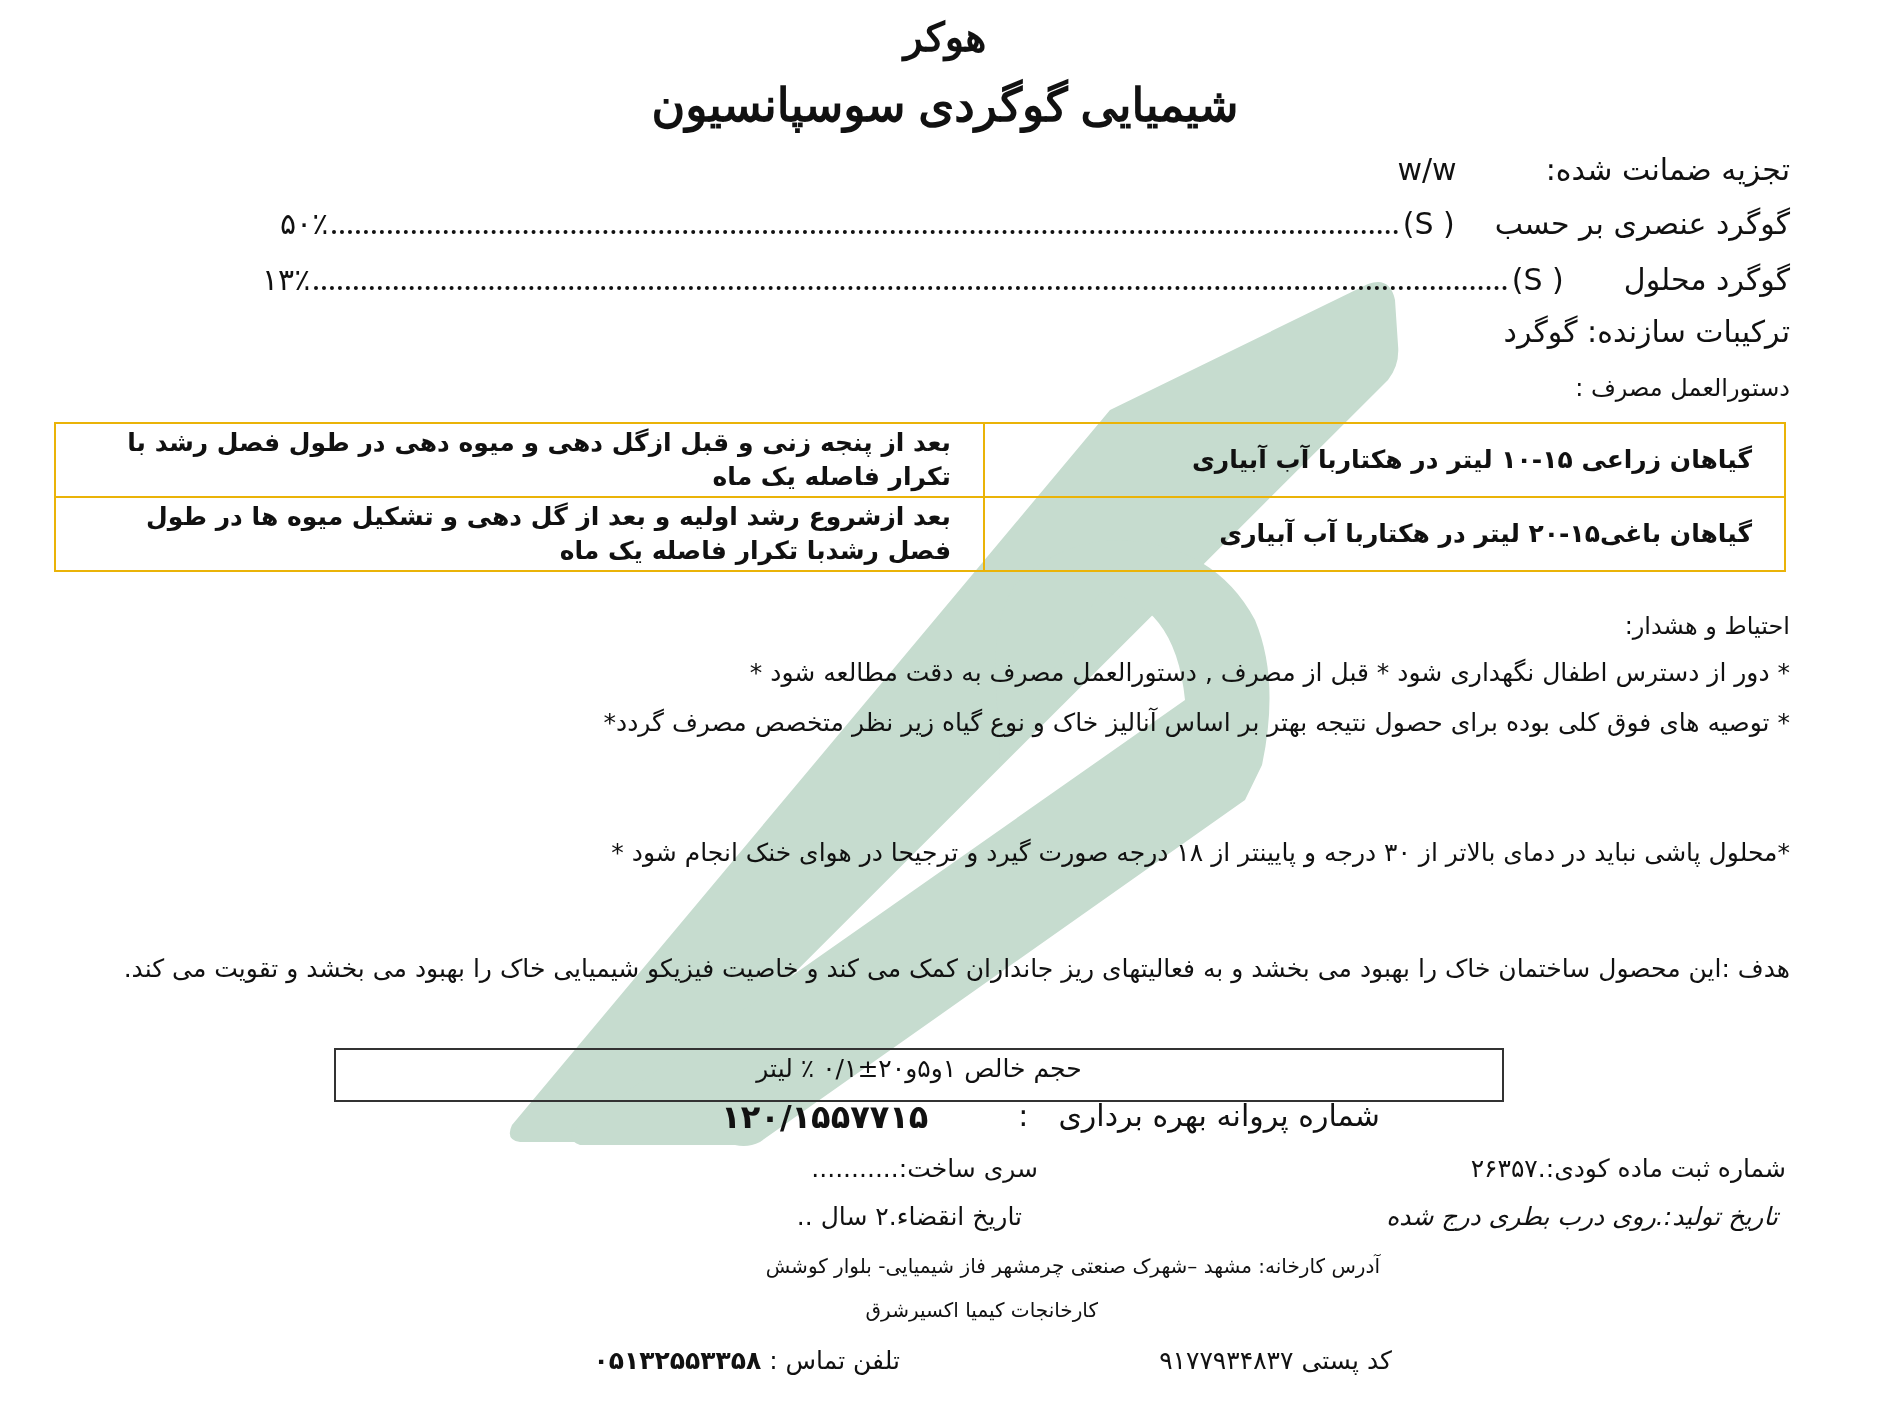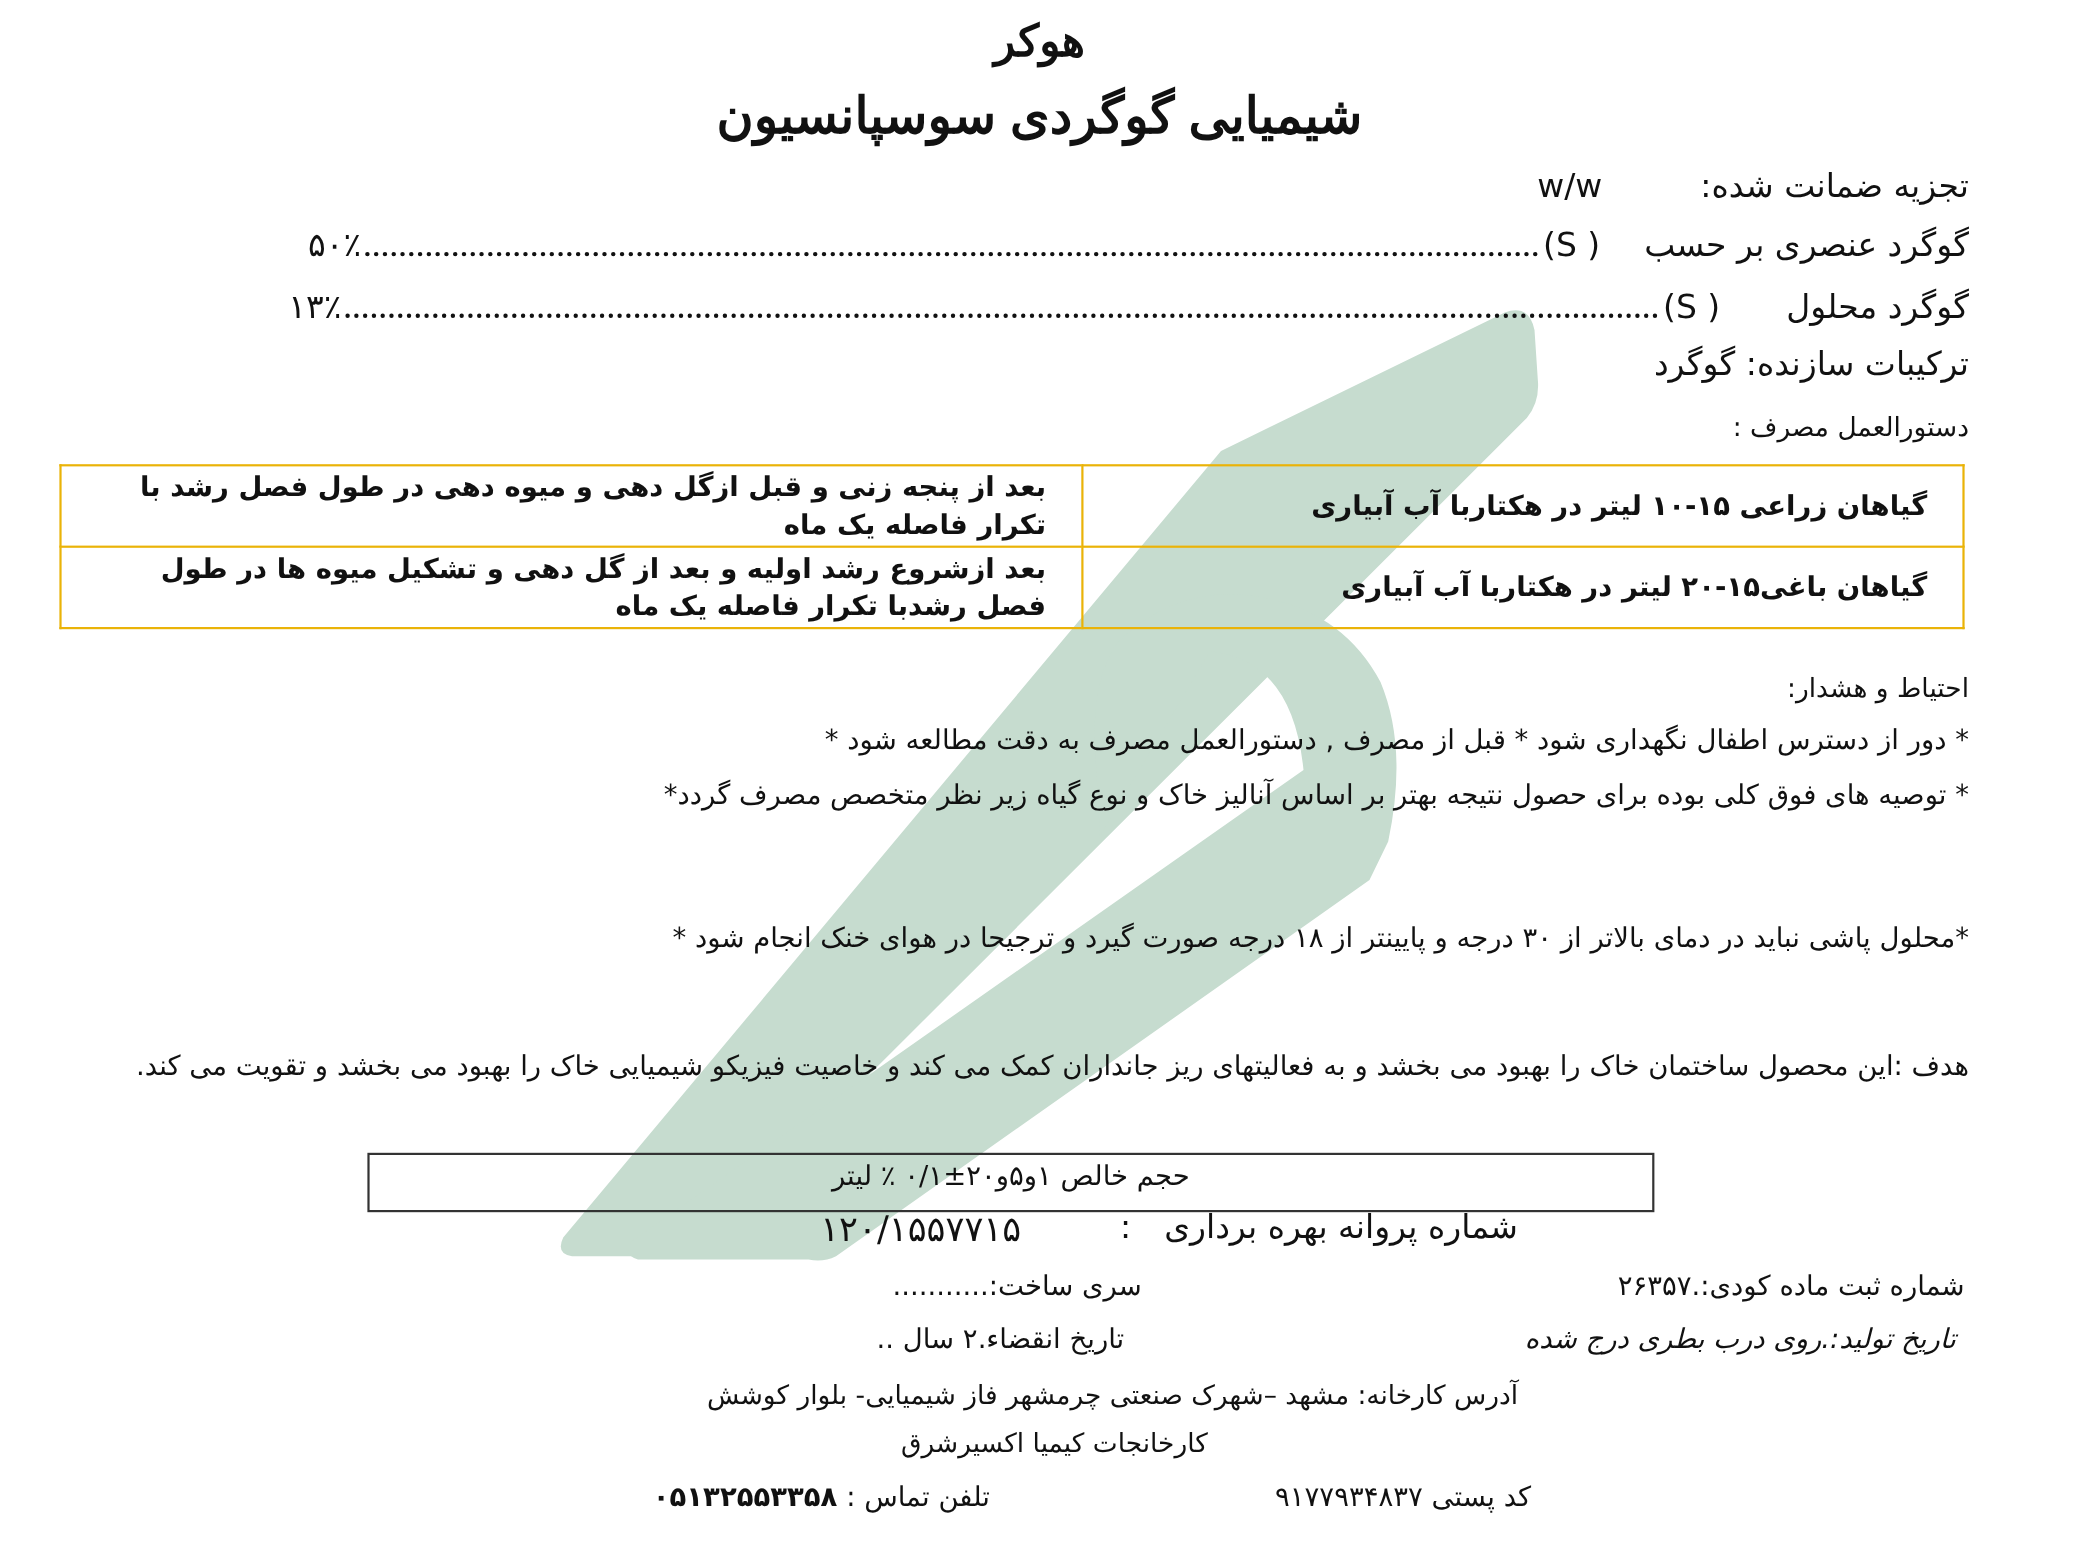--- a/index.html
+++ b/index.html
@@ -145,29 +145,29 @@
       top: 1098px;
       left: 480px;
       width: 900px;
       font-size: 30px;
       display: flex;
       direction: rtl;
       justify-content: flex-start;
       gap: 30px;
     }
     .license .num {
-      font-weight: normal;
+      font-weight: bold;
       font-size: 32px;
       letter-spacing: 4px;
     }
     .meta {
       font-size: 25px;
     }
     .small {
-      font-size: 24px;
+      font-size: 20px;
     }
     .contact {
       font-size: 25px;
     }
     .contact .num {
       font-weight: bold;
       letter-spacing: 3px;
     }
   </style>
 </head>

